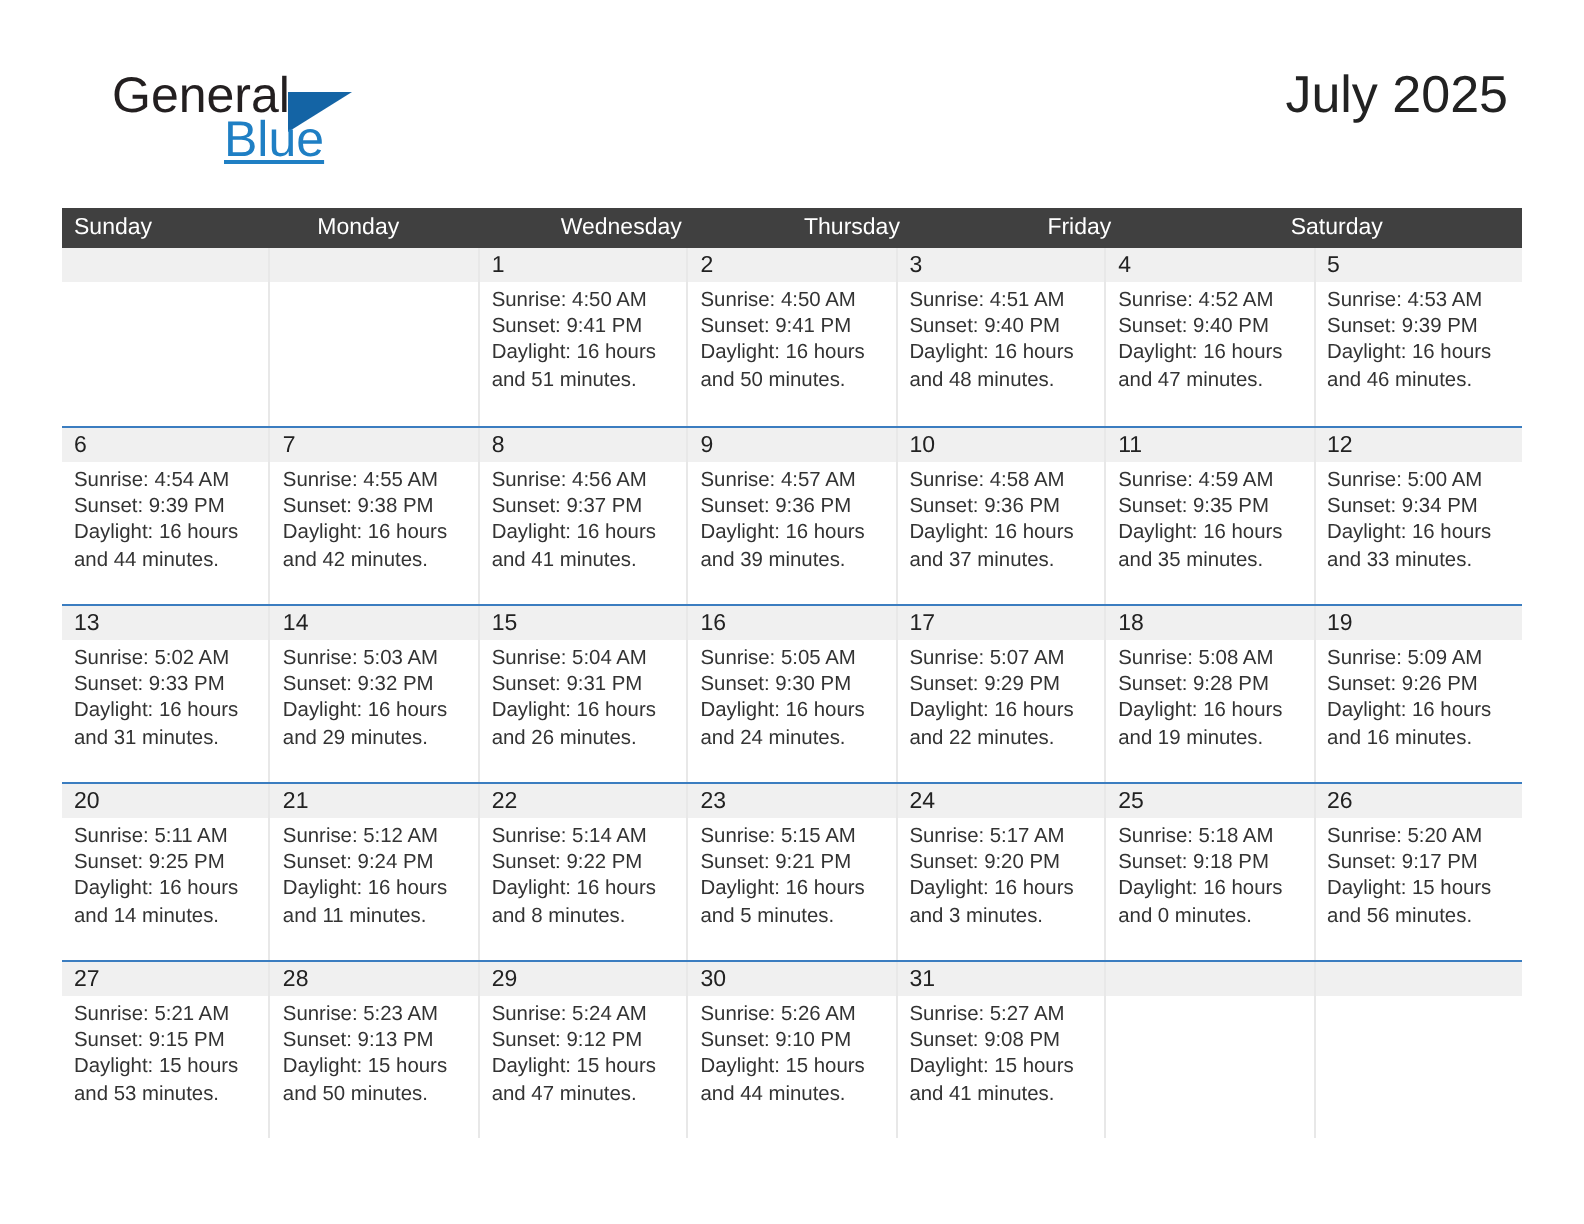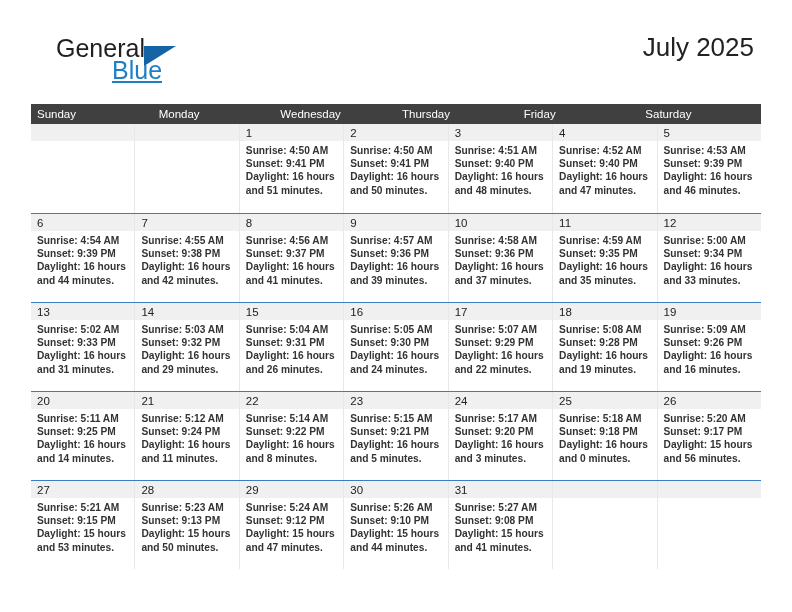--- a/index.html
+++ b/index.html
@@ -139,21 +139,20 @@
     color: #222222;
   }
   .day-cell.empty .daynum-band {
     background: #f0f0f0;
   }
   .day-info {
     padding: 3px 4px 0 6px;
     font-size: 10.2px;
     line-height: 13.2px;
     color: #333333;
-    font-weight: bold;
   }
   .day-info div {
     white-space: nowrap;
   }
 </style>
 </head>
 <body>
 
 <div class="page">
 

